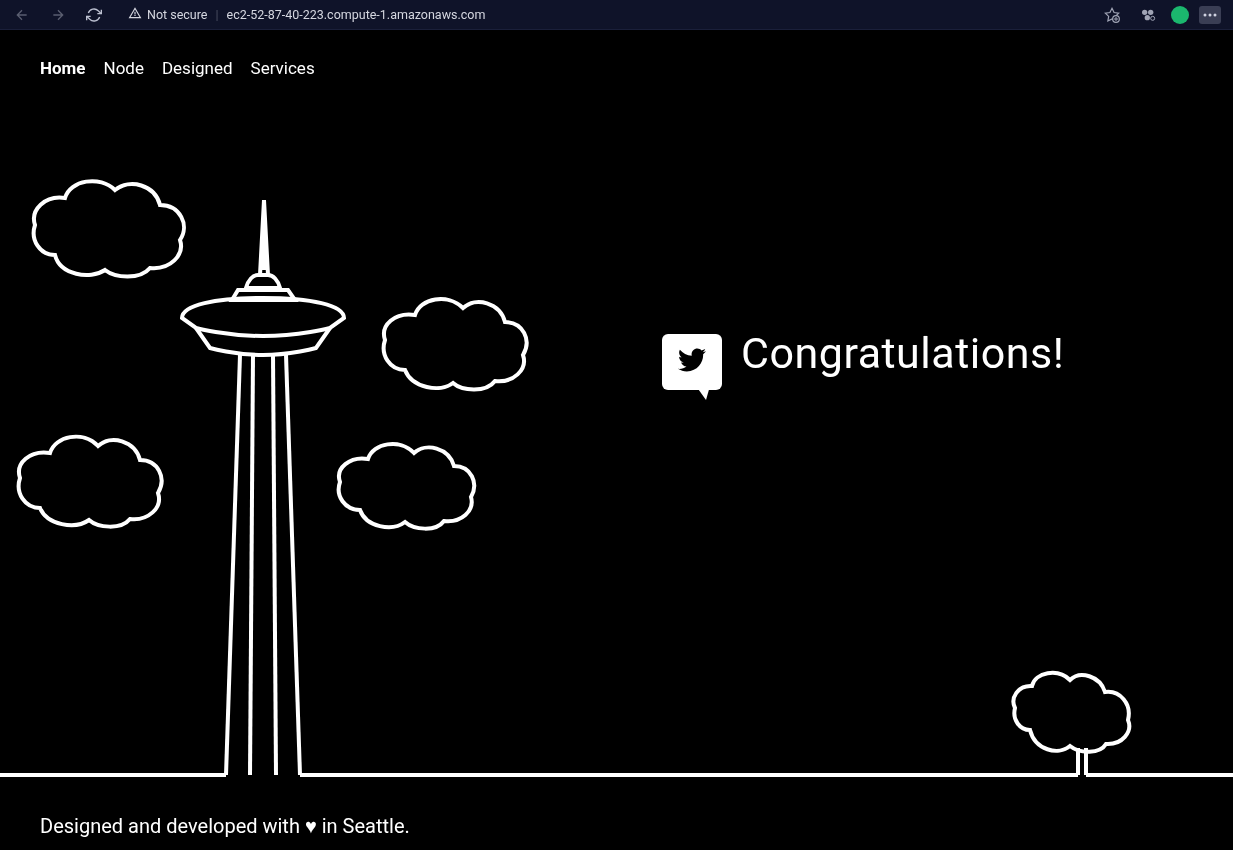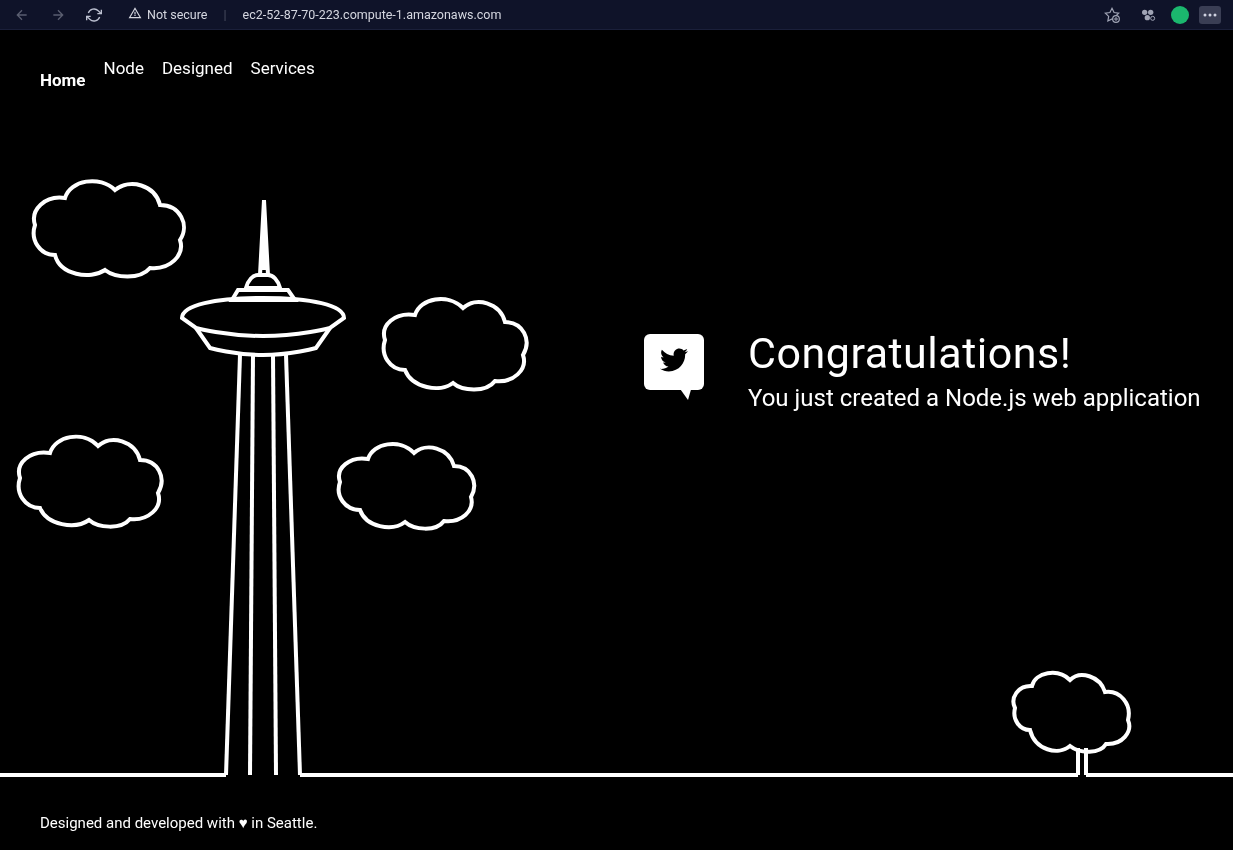--- a/index.html
+++ b/index.html
@@ -41,21 +41,21 @@
     }
     .nav-btn.active {
       color: #bcc0d0;
     }
     .nav-btn svg { width: 16px; height: 16px; }
     
     .address-section {
       flex: 1;
       display: flex;
       align-items: center;
-      gap: 16px;
+      gap: 8px;
       margin-left: 12px;
       color: #c5c8d6;
       font-size: 12.5px;
     }
     
     .not-secure {
       display: flex;
       align-items: center;
       gap: 5px;
       color: #d5d7e0;
@@ -118,41 +118,40 @@
       padding: 28px 0 0 40px;
       font-size: 17px;
     }
     
     .nav-link {
       color: #ffffff;
       cursor: pointer;
     }
     .nav-link.active {
       font-weight: 700;
-      margin-top: 12px;
     }
     
     
     .illustration {
       position: absolute;
       top: 0;
       left: 0;
       width: 1233px;
       height: 820px;
       pointer-events: none;
     }
     
     
     .hero {
       position: absolute;
-      left: 644px;
+      left: 662px;
       top: 298px;
       display: flex;
       align-items: flex-start;
-      gap: 44px;
+      gap: 19px;
     }
     
     .twitter-badge {
       width: 60px;
       height: 56px;
       background: #ffffff;
       border-radius: 6px;
       display: flex;
       align-items: center;
       justify-content: center;
@@ -186,23 +185,23 @@
       margin-bottom: 6px;
     }
     
     .hero-text p {
       font-size: 24px;
       font-weight: 400;
     }
     
     .footer {
       position: absolute;
-      bottom: 18px;
+      bottom: 12px;
       left: 40px;
-      font-size: 15px;
+      font-size: 20px;
     }
   </style>
 </head>
 <body>
 
 <div class="browser-bar">
   <div class="nav-btn">
     <svg viewBox="0 0 24 24" fill="none" stroke="currentColor" stroke-width="2">
         <path d="M19 12H5M12 19l-7-7 7-7"></path>
       </svg>
@@ -222,21 +221,21 @@
   <div class="address-section">
     <span class="not-secure">
       <span>
         <svg width="14" height="14" viewBox="0 0 24 24" fill="currentColor">
             <path d="M12 2L1 21h22L12 2zm0 4l7.53 13H4.47L12 6zm-1 4v4h2v-4h-2zm0 5v2h2v-2h-2z"></path>
           </svg>
       </span>
       <span>Not secure</span>
     </span>
     <span class="divider">|</span>
-    <span class="url-text">ec2-52-87-70-223.compute-1.amazonaws.com</span>
+    <span class="url-text">ec2-52-87-40-223.compute-1.amazonaws.com</span>
   </div>
 
   <div class="right-icons">
     <div class="icon-btn">
       <svg width="16" height="16" viewBox="0 0 24 24" fill="none" stroke="currentColor" stroke-width="1.8">
           <path d="M12 2l3.09 6.26L22 9.27l-5 4.87 1.18 6.88L12 17.77l-6.18 3.25L7 14.14 2 9.27l6.91-1.01L12 2z"></path>
           <circle cx="18" cy="18" r="5" fill="#0f1329" stroke="currentColor"></circle>
           <path d="M18 15v6M15 18h6" stroke-width="1.5"></path>
         </svg>
     </div>
@@ -301,19 +300,18 @@
   <div class="hero">
     <div class="twitter-badge">
       <span>
         <svg viewBox="0 0 24 24">
             <path d="M23.954 4.569c-.885.389-1.83.654-2.825.775 1.014-.611 1.794-1.574 2.163-2.723-.951.555-2.005.959-3.127 1.184-.896-.959-2.173-1.559-3.591-1.559-2.717 0-4.92 2.203-4.92 4.917 0 .39.045.765.127 1.124C7.691 8.094 4.066 6.13 1.64 3.161c-.427.722-.666 1.561-.666 2.475 0 1.71.87 3.213 2.188 4.096-.807-.026-1.566-.248-2.228-.616v.061c0 2.385 1.693 4.374 3.946 4.827-.413.111-.849.171-1.296.171-.314 0-.615-.03-.916-.086.631 1.953 2.445 3.377 4.604 3.417-1.68 1.319-3.809 2.105-6.102 2.105-.39 0-.779-.023-1.17-.067 2.189 1.394 4.768 2.209 7.557 2.209 9.054 0 13.999-7.496 13.999-13.986 0-.209 0-.42-.015-.63.961-.689 1.8-1.56 2.46-2.548l-.047-.02z"></path>
           </svg>
       </span>
     </div>
     <div class="hero-text">
       <h1>Congratulations!</h1>
-      <p>You just created a Node.js web application</p>
     </div>
   </div>
 
   <div class="footer">Designed and developed with ♥ in Seattle.</div>
 
 </div>
 
 </body></html>

